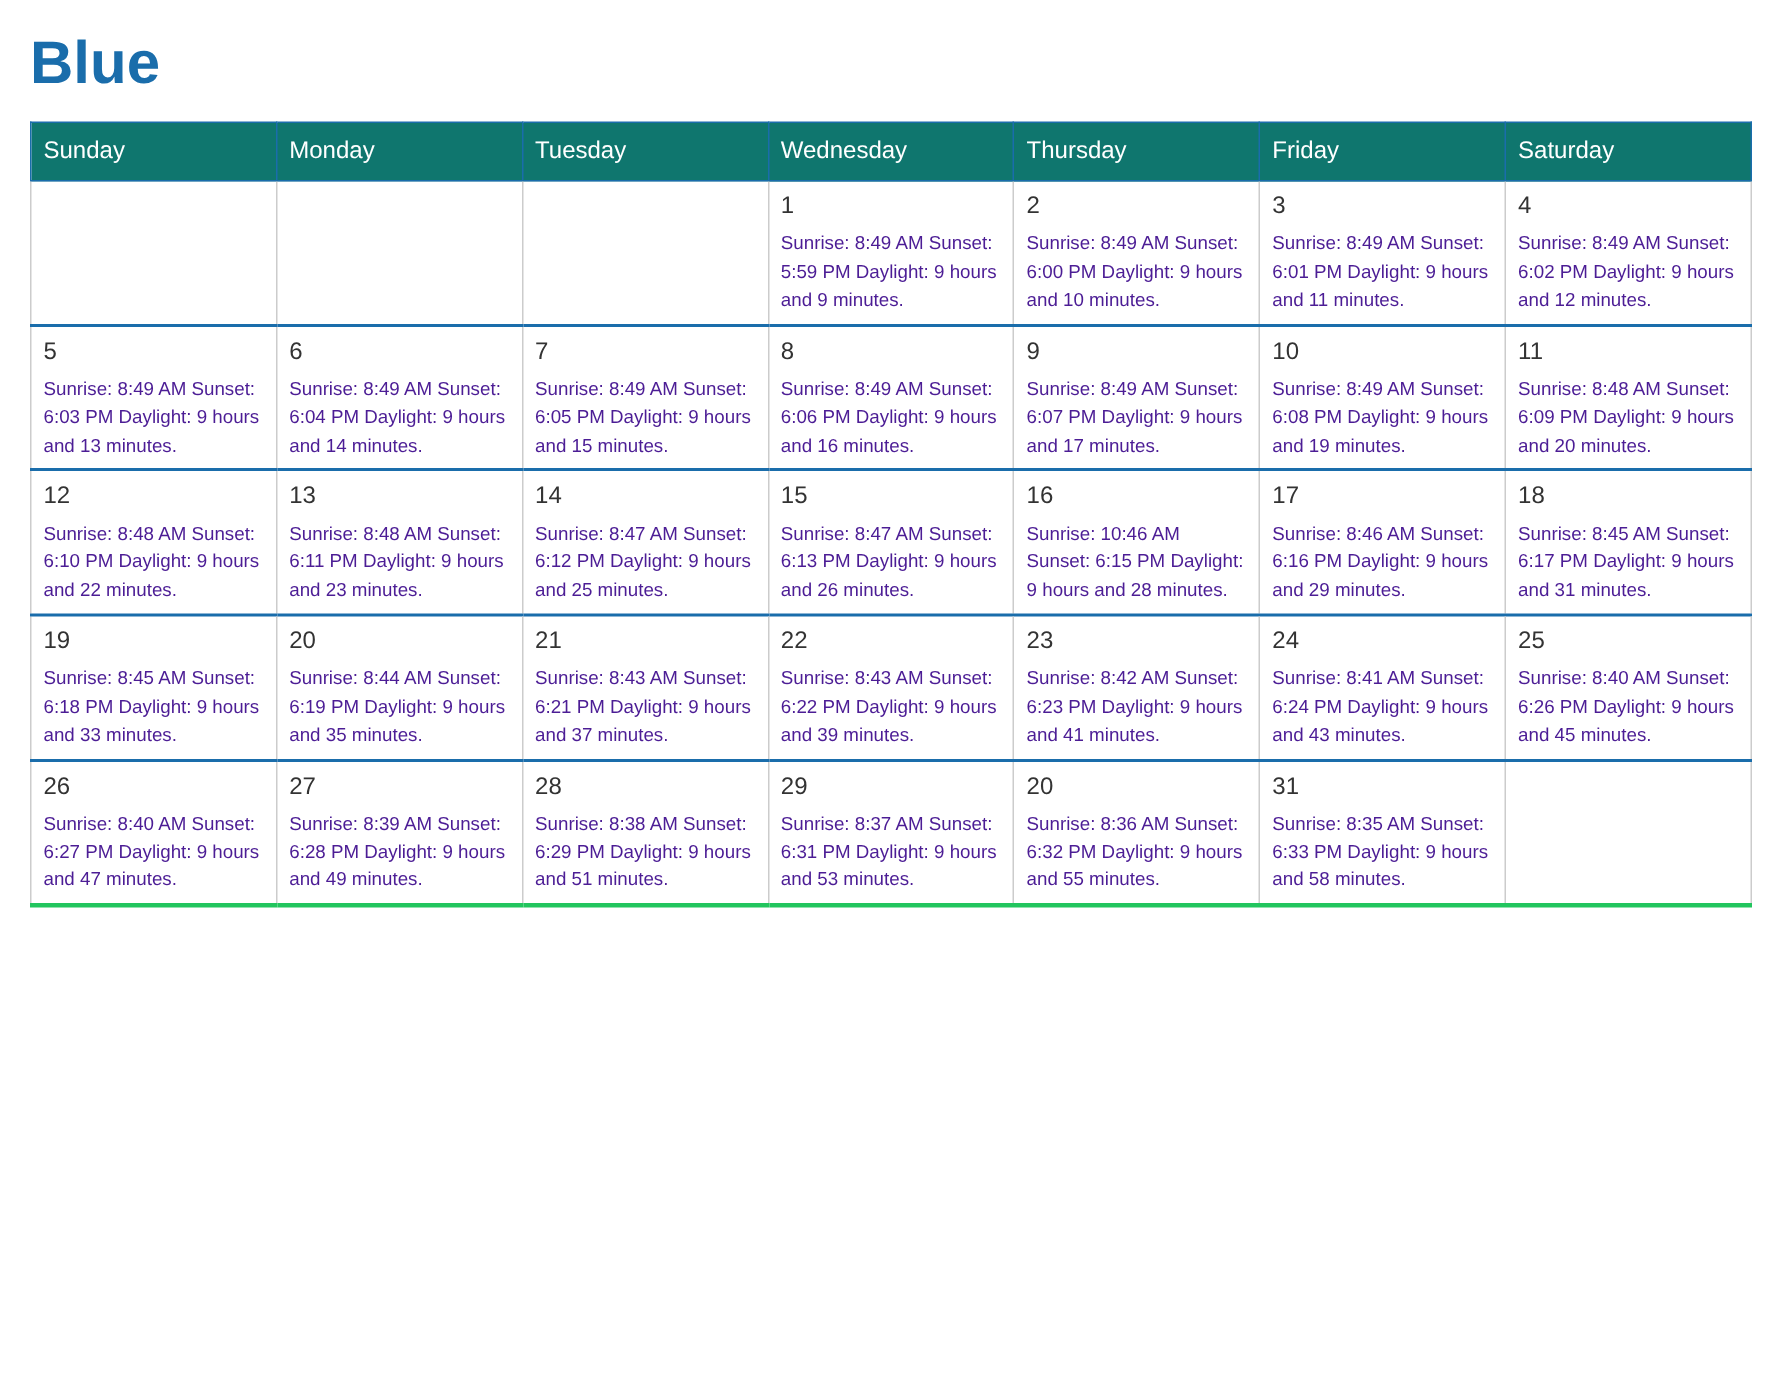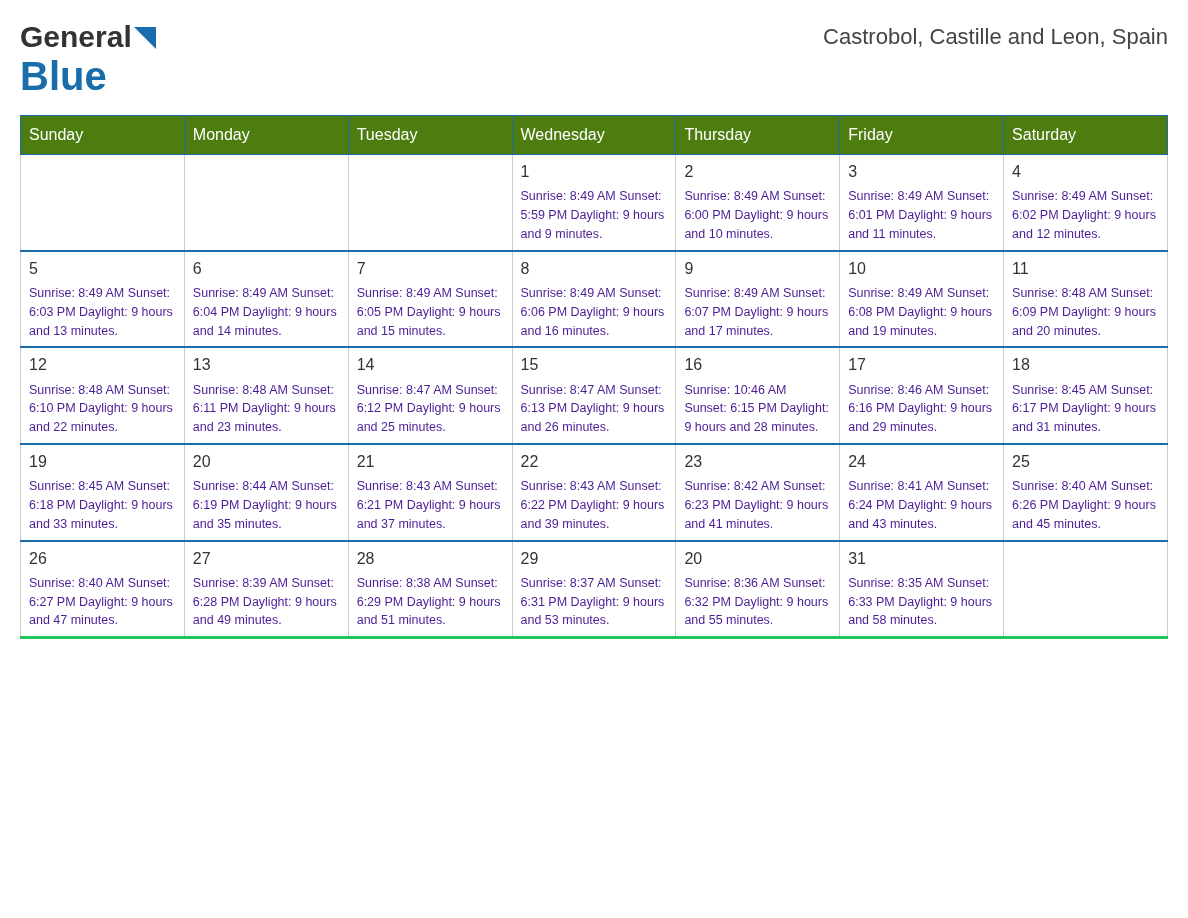--- a/index.html
+++ b/index.html
@@ -39,21 +39,21 @@
       font-size: 22px;
       color: #444;
       margin-top: 4px;
     }
     .calendar {
       width: 100%;
       border-collapse: collapse;
       border: 1px solid #ccc;
     }
     .calendar th {
-      background-color: #4d7c0f;
+      background-color: #0f766e;
       color: #fff;
       font-size: 16px;
       font-weight: normal;
       padding: 10px 8px;
       text-align: left;
       border: 1px solid #1a6dab;
     }
     .calendar td {
       border: 1px solid #ccc;
       vertical-align: top;
@@ -83,32 +83,25 @@
     }
     .calendar tbody tr:last-child td {
       border-bottom: 3px solid #22c55e;
     }
   </style>
 </head>
 <body>
 
 <div class="header">
   <div class="logo">
-    <div class="logo-line">
-      <span style="font-size:30px;font-weight:bold;color:#333;">General</span>
-      <svg width="22" height="22" viewBox="0 0 22 22" style="margin-left:2px;margin-top:2px;">
-        <polygon points="0,0 22,0 22,22" fill="#1a6dab"></polygon>
-      </svg>
-    </div>
     <div>
       <span style="font-size:40px;font-weight:bold;color:#1a6dab;">Blue</span>
     </div>
   </div>
   <div class="title-block">
-    <div class="location-title">Castrobol, Castille and Leon, Spain</div>
   </div>
 </div>
 
 <table class="calendar">
   <thead>
     <tr>
       <th>Sunday</th>
       <th>Monday</th>
       <th>Tuesday</th>
       <th>Wednesday</th>

